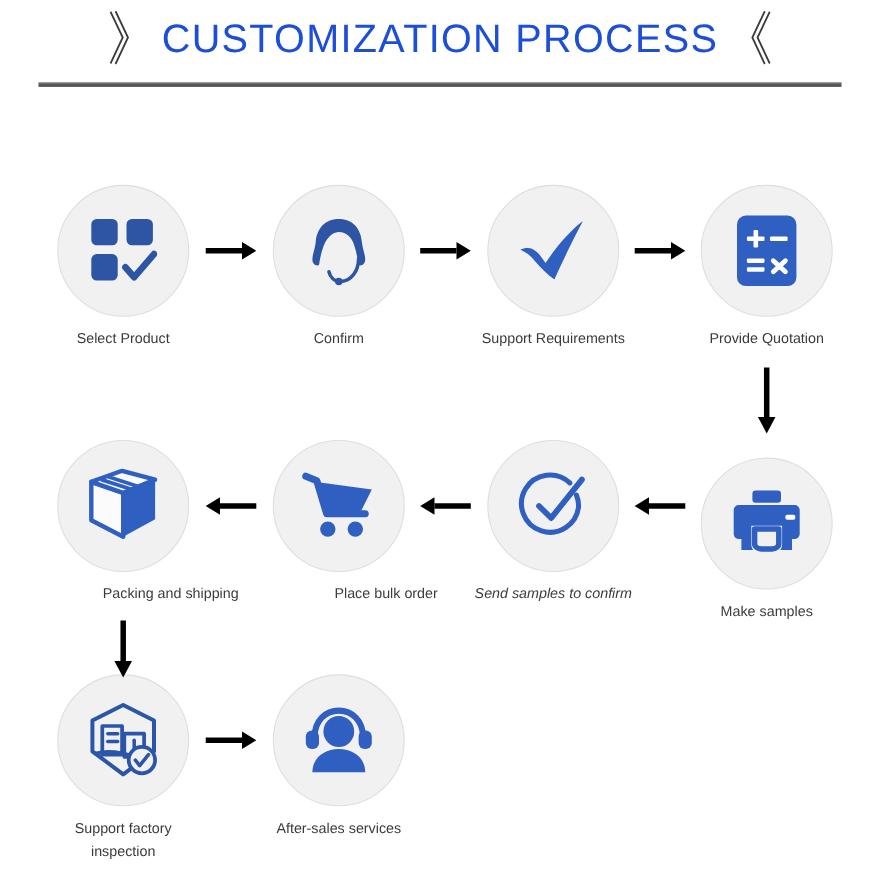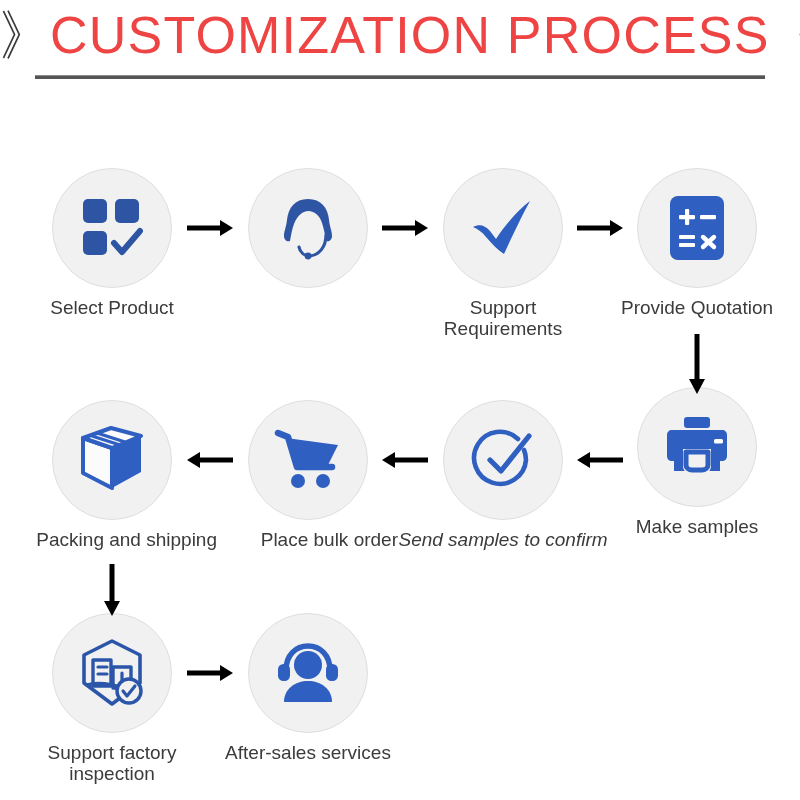--- a/index.html
+++ b/index.html
@@ -35,25 +35,25 @@
   .title-chevron {
     font-size: 46px;
     line-height: 46px;
     color: #3a3a3a;
     font-weight: 400;
     vertical-align: middle;
     display: inline-block;
     transform: scaleY(1.18);
   }
   #page-title {
-    font-size: 52px;
+    font-size: 36px;
     line-height: 46px;
     letter-spacing: 1.2px;
     font-weight: 400;
-    color: #ef4444;
+    color: #1d4ed8;
     vertical-align: middle;
     display: inline-block;
     padding: 0 4px;
     font-family: "Liberation Sans", "DejaVu Sans", sans-serif;
   }
   #title-rule {
     position: absolute;
     left: 35px;
     top: 75px;
     width: 730px;
@@ -78,21 +78,21 @@
     background: #f1f1f1;
     border: 1px solid #dedede;
     box-sizing: border-box;
     display: flex;
     align-items: center;
     justify-content: center;
   }
   .step-circle svg { display: block; }
   .step-label {
     margin-top: 9px;
-    font-size: 19px;
+    font-size: 13px;
     line-height: 21px;
     color: #3b3b3b;
     font-weight: 400;
     white-space: pre-line;
   }
   .step-label.wide { width: 210px; margin-left: -15px; }
 
   
   .arrow {
     position: absolute;
@@ -135,20 +135,21 @@
                  C53 13 46 4 33 4 Z" fill="#2e55a3"></path>
         <path d="M20 22 C24 30 30 33 38 33 C43 33 47 31 49 28
                  C50 37 48 47 42 52 C38 55 33 56 29 54 C23 51 20 42 20 33 Z" fill="#2e55a3" opacity="0.0"></path>
 
         <path d="M51 40 C51 52 44 60 35 61" fill="none" stroke="#2e55a3" stroke-width="3.2" stroke-linecap="round"></path>
         <path d="M35 61 C29 61 25 57 24 52" fill="none" stroke="#2e55a3" stroke-width="3.2" stroke-linecap="round"></path>
         <circle cx="33" cy="61" r="3.4" fill="#2e55a3"></circle>
       </svg>
     </span>
   </div>
+  <div class="step-label">Confirm</div>
 </div>
 
 <div class="step" style="left:503px; top:168px;">
   <div class="step-circle">
     <span>
       <svg width="66" height="60" viewBox="0 0 66 60">
         <path d="M3 29 C9 26 15 27 20 33 L26 41 C36 26 48 12 60 3
                  C54 14 44 34 34 56 C28 52 22 46 16 39 C12 34 8 31 3 29 Z" fill="#2f5fc0"></path>
       </svg>
     </span>
@@ -220,21 +221,21 @@
     <span>
       <svg width="68" height="68" viewBox="0 0 68 68">
         <path d="M49 13 A26 26 0 1 0 57 34 A26 26 0 0 0 55 24" fill="none" stroke="#2f5fc0" stroke-width="4.6" stroke-linecap="round"></path>
         <path d="M21 34 L32 45 L60 10" fill="none" stroke="#2f5fc0" stroke-width="5.2" stroke-linecap="round" stroke-linejoin="round"></path>
       </svg>
     </span>
   </div>
   <div class="step-label wide">Send samples to confirm</div>
 </div>
 
-<div class="step" style="left:697px; top:387px;">
+<div class="step" style="left:697px; top:416px;">
   <div class="step-circle">
     <span>
       <svg width="66" height="62" viewBox="0 0 66 62">
 
         <rect x="20" y="1" width="26" height="11" rx="3" fill="#2f5fc0"></rect>
 
         <path d="M8 14 L58 14 C61 14 63 16 63 19 L63 40 C63 43 61 45 58 45 L56 45 L56 55 L10 55 L10 45 L8 45
                  C5 45 3 43 3 40 L3 19 C3 16 5 14 8 14 Z" fill="#2f5fc0"></path>
 
         <path d="M19 33 L47 33 L47 50 C47 55 43 58 38 58 L28 58 C23 58 19 55 19 50 Z" fill="#f1f1f1"></path>

